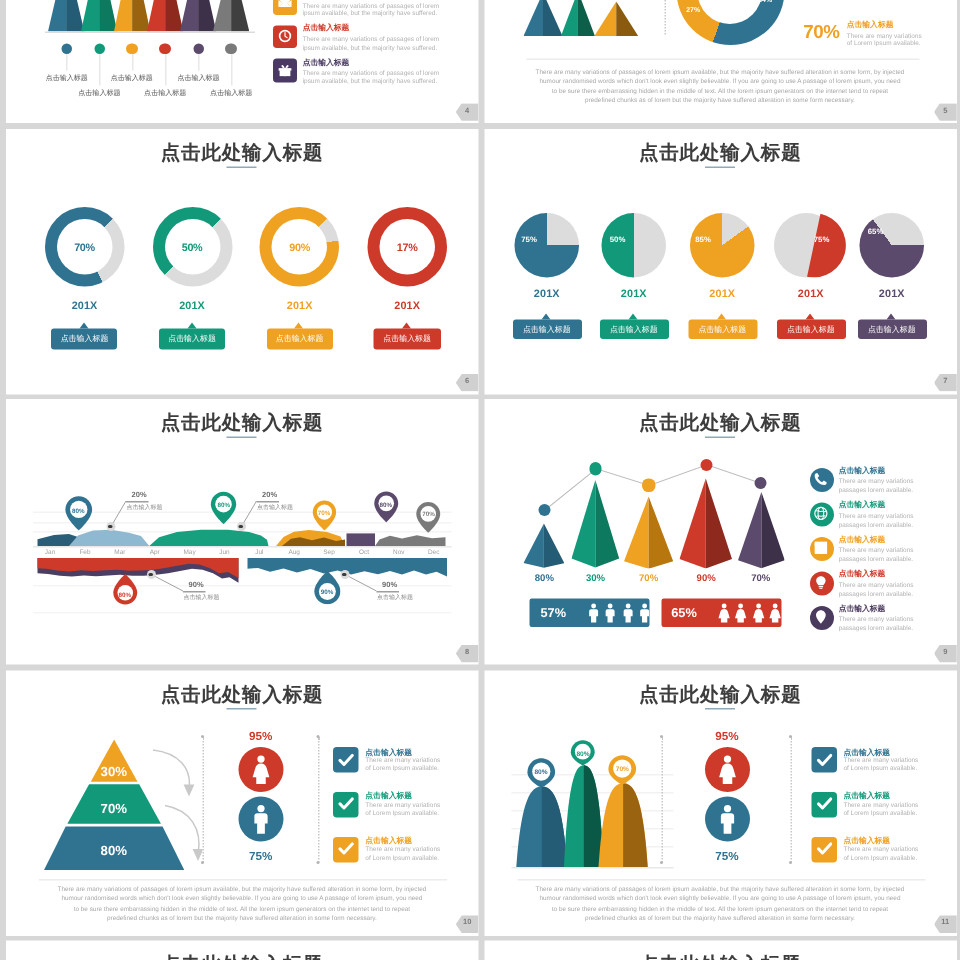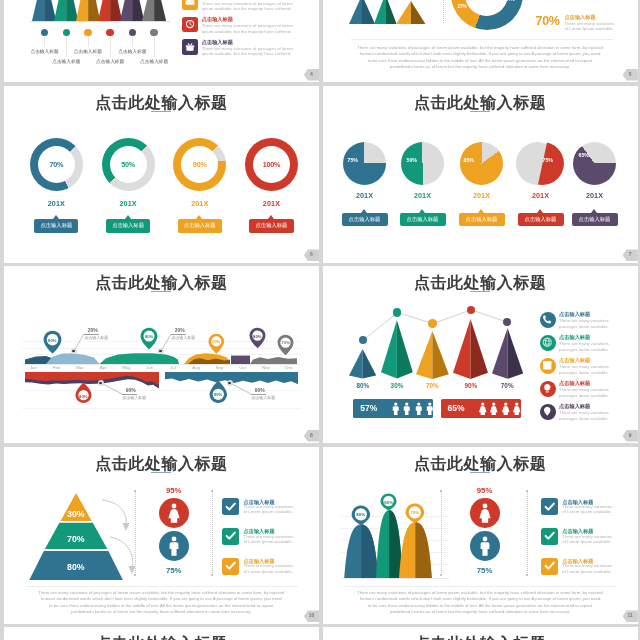--- a/index.html
+++ b/index.html
@@ -5,21 +5,21 @@
   html,body{margin:0;padding:0;}
   body{width:640px;height:640px;overflow:hidden;background:#d7d7d7;
        font-family:"Liberation Sans","DejaVu Sans",sans-serif;}
   #app{position:absolute;left:0;top:0;width:640px;height:640px;overflow:hidden;background:#d7d7d7;}
   .grid{position:absolute;left:3.75px;top:-95px;width:638px;height:1000px;}
   .slide{position:absolute;width:315.3px;height:177px;background:#fff;overflow:hidden;}
   .pagenum{position:absolute;right:0px;bottom:1.5px;width:15.2px;height:11.6px;background:#d0d0d0;
            color:#7a7a7a;font-size:5px;line-height:11.6px;text-align:center;font-weight:bold;
            clip-path:polygon(0% 50%, 26% 0%, 100% 0%, 100% 100%, 26% 100%);}
   .stitle{position:absolute;left:0;right:0;top:7px;text-align:center;font-weight:bold;color:#3d3d3d;
-          font-size:16px;letter-spacing:0.55px;}
+          font-size:13px;letter-spacing:0.55px;}
   .sunder{position:absolute;left:50%;margin-left:-10px;top:25px;width:20px;height:1.4px;background:#90a9b8;}
   .lorem{position:absolute;text-align:center;color:#a8a8a8;line-height:6.45px;font-size:4.25px;white-space:nowrap;}
   .donut{position:absolute;border-radius:50%;}
   .donut .hole{position:absolute;border-radius:50%;background:#fff;
                display:flex;align-items:center;justify-content:center;}
   .donut .hole span{font-size:7.2px;font-weight:bold;letter-spacing:-0.2px;}
   .yr{position:absolute;text-align:center;font-size:7.2px;font-weight:bold;letter-spacing:0.1px;}
   .tagbox{position:absolute;border-radius:2px;display:flex;align-items:center;justify-content:center;
           color:#fff;font-size:5.3px;}
   .tagarrow{position:absolute;width:0;height:0;border-left:4px solid transparent;
@@ -189,21 +189,21 @@
             <span style="color: rgb(239, 161, 34);">90%</span>
           </div>
         </div>
         <div class="yr" style="left: 176px; top: 113px; width: 40px; color: rgb(239, 161, 34);">201X</div>
         <div class="tagbox" style="left: 173.85px; top: 133px; width: 44.3px; height: 14.2px; background: rgb(239, 161, 34);">
           <span>点击输入标题</span>
         </div>
         <div class="tagarrow" style="left: 192.5px; top: 129px; border-bottom: 4px solid rgb(239, 161, 34); border-left-width: 3.5px; border-right-width: 3.5px;"></div>
         <div class="donut" style="left: 241.2px; top: 52.5px; width: 53px; height: 53px; background: conic-gradient(from -315deg, rgb(206, 58, 42) 0deg, rgb(206, 58, 42) 360deg, rgb(220, 220, 220) 360deg, rgb(220, 220, 220) 360deg);">
           <div class="hole" style="left: 8px; top: 8px; width: 37px; height: 37px;">
-            <span style="color: rgb(206, 58, 42);">100%</span>
+            <span style="color: rgb(206, 58, 42);">17%</span>
           </div>
         </div>
         <div class="yr" style="left: 247.7px; top: 113px; width: 40px; color: rgb(206, 58, 42);">201X</div>
         <div class="tagbox" style="left: 245.55px; top: 133px; width: 44.3px; height: 14.2px; background: rgb(206, 58, 42);">
           <span>点击输入标题</span>
         </div>
         <div class="tagarrow" style="left: 264.2px; top: 129px; border-bottom: 4px solid rgb(206, 58, 42); border-left-width: 3.5px; border-right-width: 3.5px;"></div>
         <div class="pagenum">6</div>
       </div>
       <div class="slide" style="left: 318.75px; top: 180.5px;">

